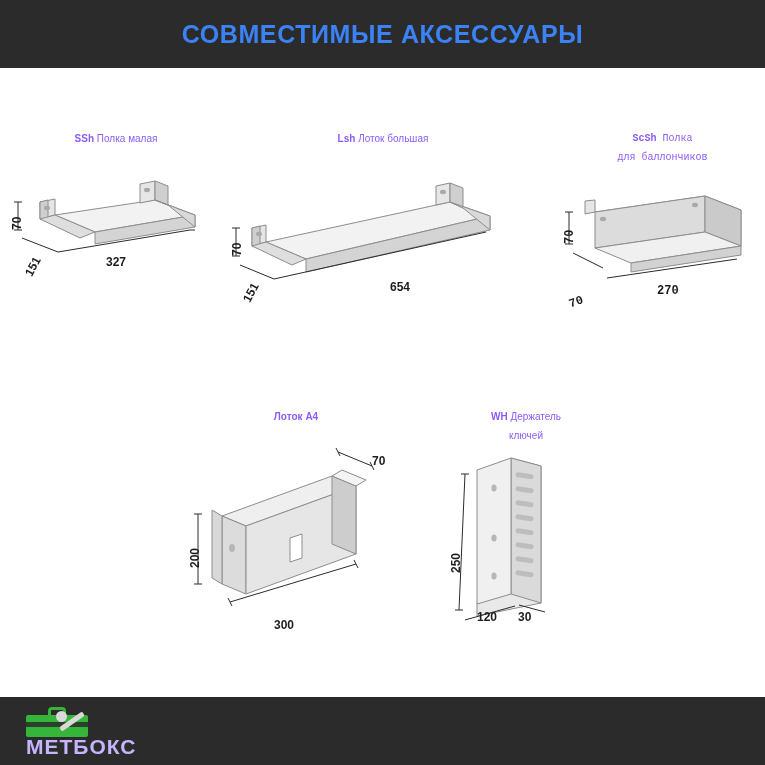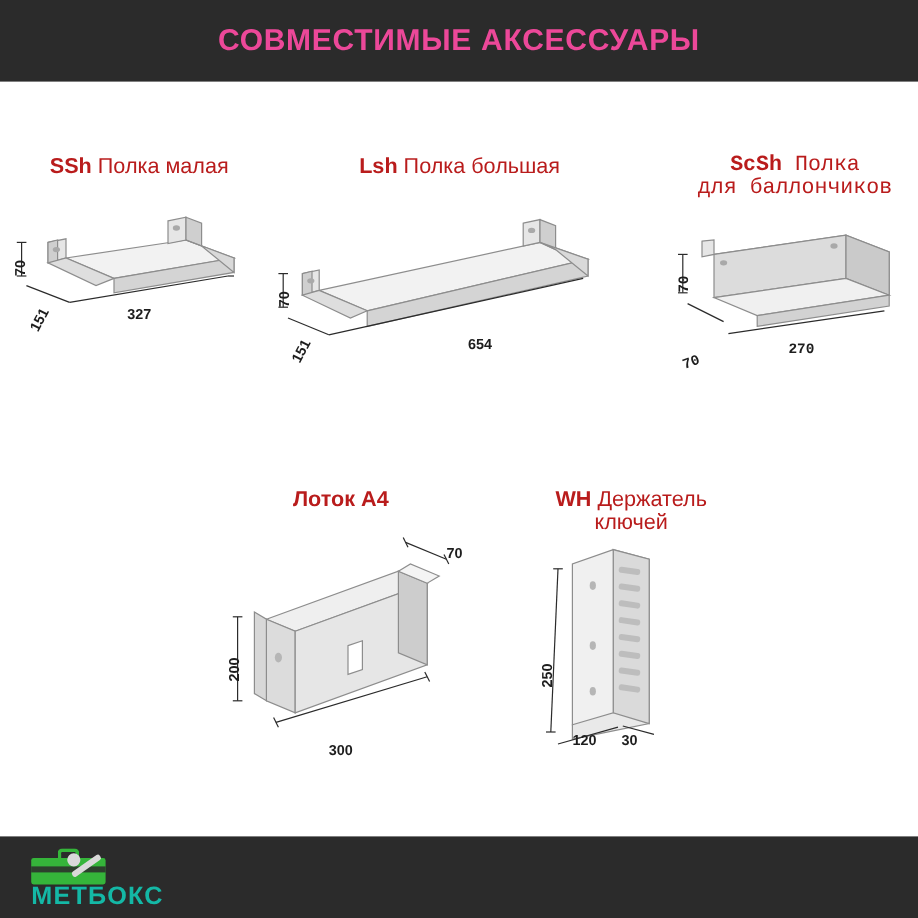--- a/index.html
+++ b/index.html
@@ -27,21 +27,21 @@
     left: 0;
     top: 0;
     width: 765px;
     height: 68px;
     background: #2b2b2b;
     display: flex;
     align-items: center;
     justify-content: center;
   }
   .header-title {
-    color: #ec4899;
+    color: #3b82f6;
     font-size: 25px;
     font-weight: bold;
     letter-spacing: 0.6px;
     text-transform: uppercase;
     text-align: center;
   }
 
   
   .footer {
     position: absolute;
@@ -124,36 +124,36 @@
     height: 11px;
     border: 3px solid #d9d9d9;
     background: transparent;
     border-radius: 50%;
     box-sizing: border-box;
   }
   .logo-text {
     position: absolute;
     left: 18px;
     top: 32px;
-    color: #14b8a6;
+    color: #c4b5fd;
     font-size: 21px;
     font-weight: bold;
     letter-spacing: 1px;
     white-space: nowrap;
   }
 
   
   .item {
     position: absolute;
   }
   .item-caption {
     position: absolute;
     text-align: center;
-    font-size: 18px;
-    color: #b91c1c;
+    font-size: 10px;
+    color: #8b5cf6;
     line-height: 19px;
   }
   .item-caption b {
     font-weight: bold;
   }
   .dim {
     position: absolute;
     font-size: 12px;
     font-weight: bold;
     color: #1d1d1d;
@@ -222,21 +222,21 @@
 
     <div class="dim dim-rot90" style="left:10px; top:110px;">70</div>
     <div class="dim dim-rot-slant" style="left:22px; top:152px;">151</div>
     <div class="dim" style="left:106px; top:135px;text-align:right;">327</div>
   </div>
 
   <div class="item" style="left:228px; top:120px; width:320px; height:200px;">
 
     <div class="item-caption" style="left:0px; top:9px; width:310px;">
       <b>Lsh</b>
-      <span>Полка большая</span>
+      <span>Лоток большая</span>
     </div>
 
     <svg class="art" width="320" height="200" viewBox="0 0 320 200">
       <polygon points="38,122 222,82 262,96 78,139" fill="#f2f2f2" stroke="#8d8d8d" stroke-width="1"></polygon>
       <polygon points="78,139 262,96 262,110 78,152" fill="#d4d4d4" stroke="#8d8d8d" stroke-width="1"></polygon>
 
       <polygon points="24,108 38,105 38,122 24,126" fill="#e6e6e6" stroke="#8d8d8d" stroke-width="1"></polygon>
       <polygon points="24,108 32,106 32,127 24,126" fill="#cfcfcf" stroke="#8d8d8d" stroke-width="1"></polygon>
       <polygon points="24,126 38,122 78,139 64,145" fill="#dedede" stroke="#8d8d8d" stroke-width="1"></polygon>
 
@@ -287,21 +287,21 @@
       <line x1="62" y1="158" x2="192" y2="139" stroke="#2b2b2b" stroke-width="1"></line>
     </svg>
 
     <div class="dim dim-rot90" style="left:18px; top:124px;">70</div>
     <div class="dim dim-rot-shallow" style="left:22px; top:178px;">70</div>
     <div class="dim" style="left:112px; top:164px;">270</div>
   </div>
 
   <div class="item" style="left:160px; top:398px; width:260px; height:240px;">
 
-    <div class="item-caption" style="left:0px; top:9px; width:248px;">
+    <div class="item-caption" style="left:12px; top:9px; width:248px;">
       <b>Лоток</b>
       <b>A4</b>
     </div>
 
     <svg class="art" width="260" height="240" viewBox="0 0 260 240">
 
       <polygon points="62,118 172,78 196,88 86,128" fill="#efefef" stroke="#8d8d8d" stroke-width="1"></polygon>
       <polygon points="62,118 86,128 86,196 62,186" fill="#dcdcdc" stroke="#8d8d8d" stroke-width="1"></polygon>
 
       <polygon points="86,128 196,88 196,156 86,196" fill="#e6e6e6" stroke="#8d8d8d" stroke-width="1"></polygon>

